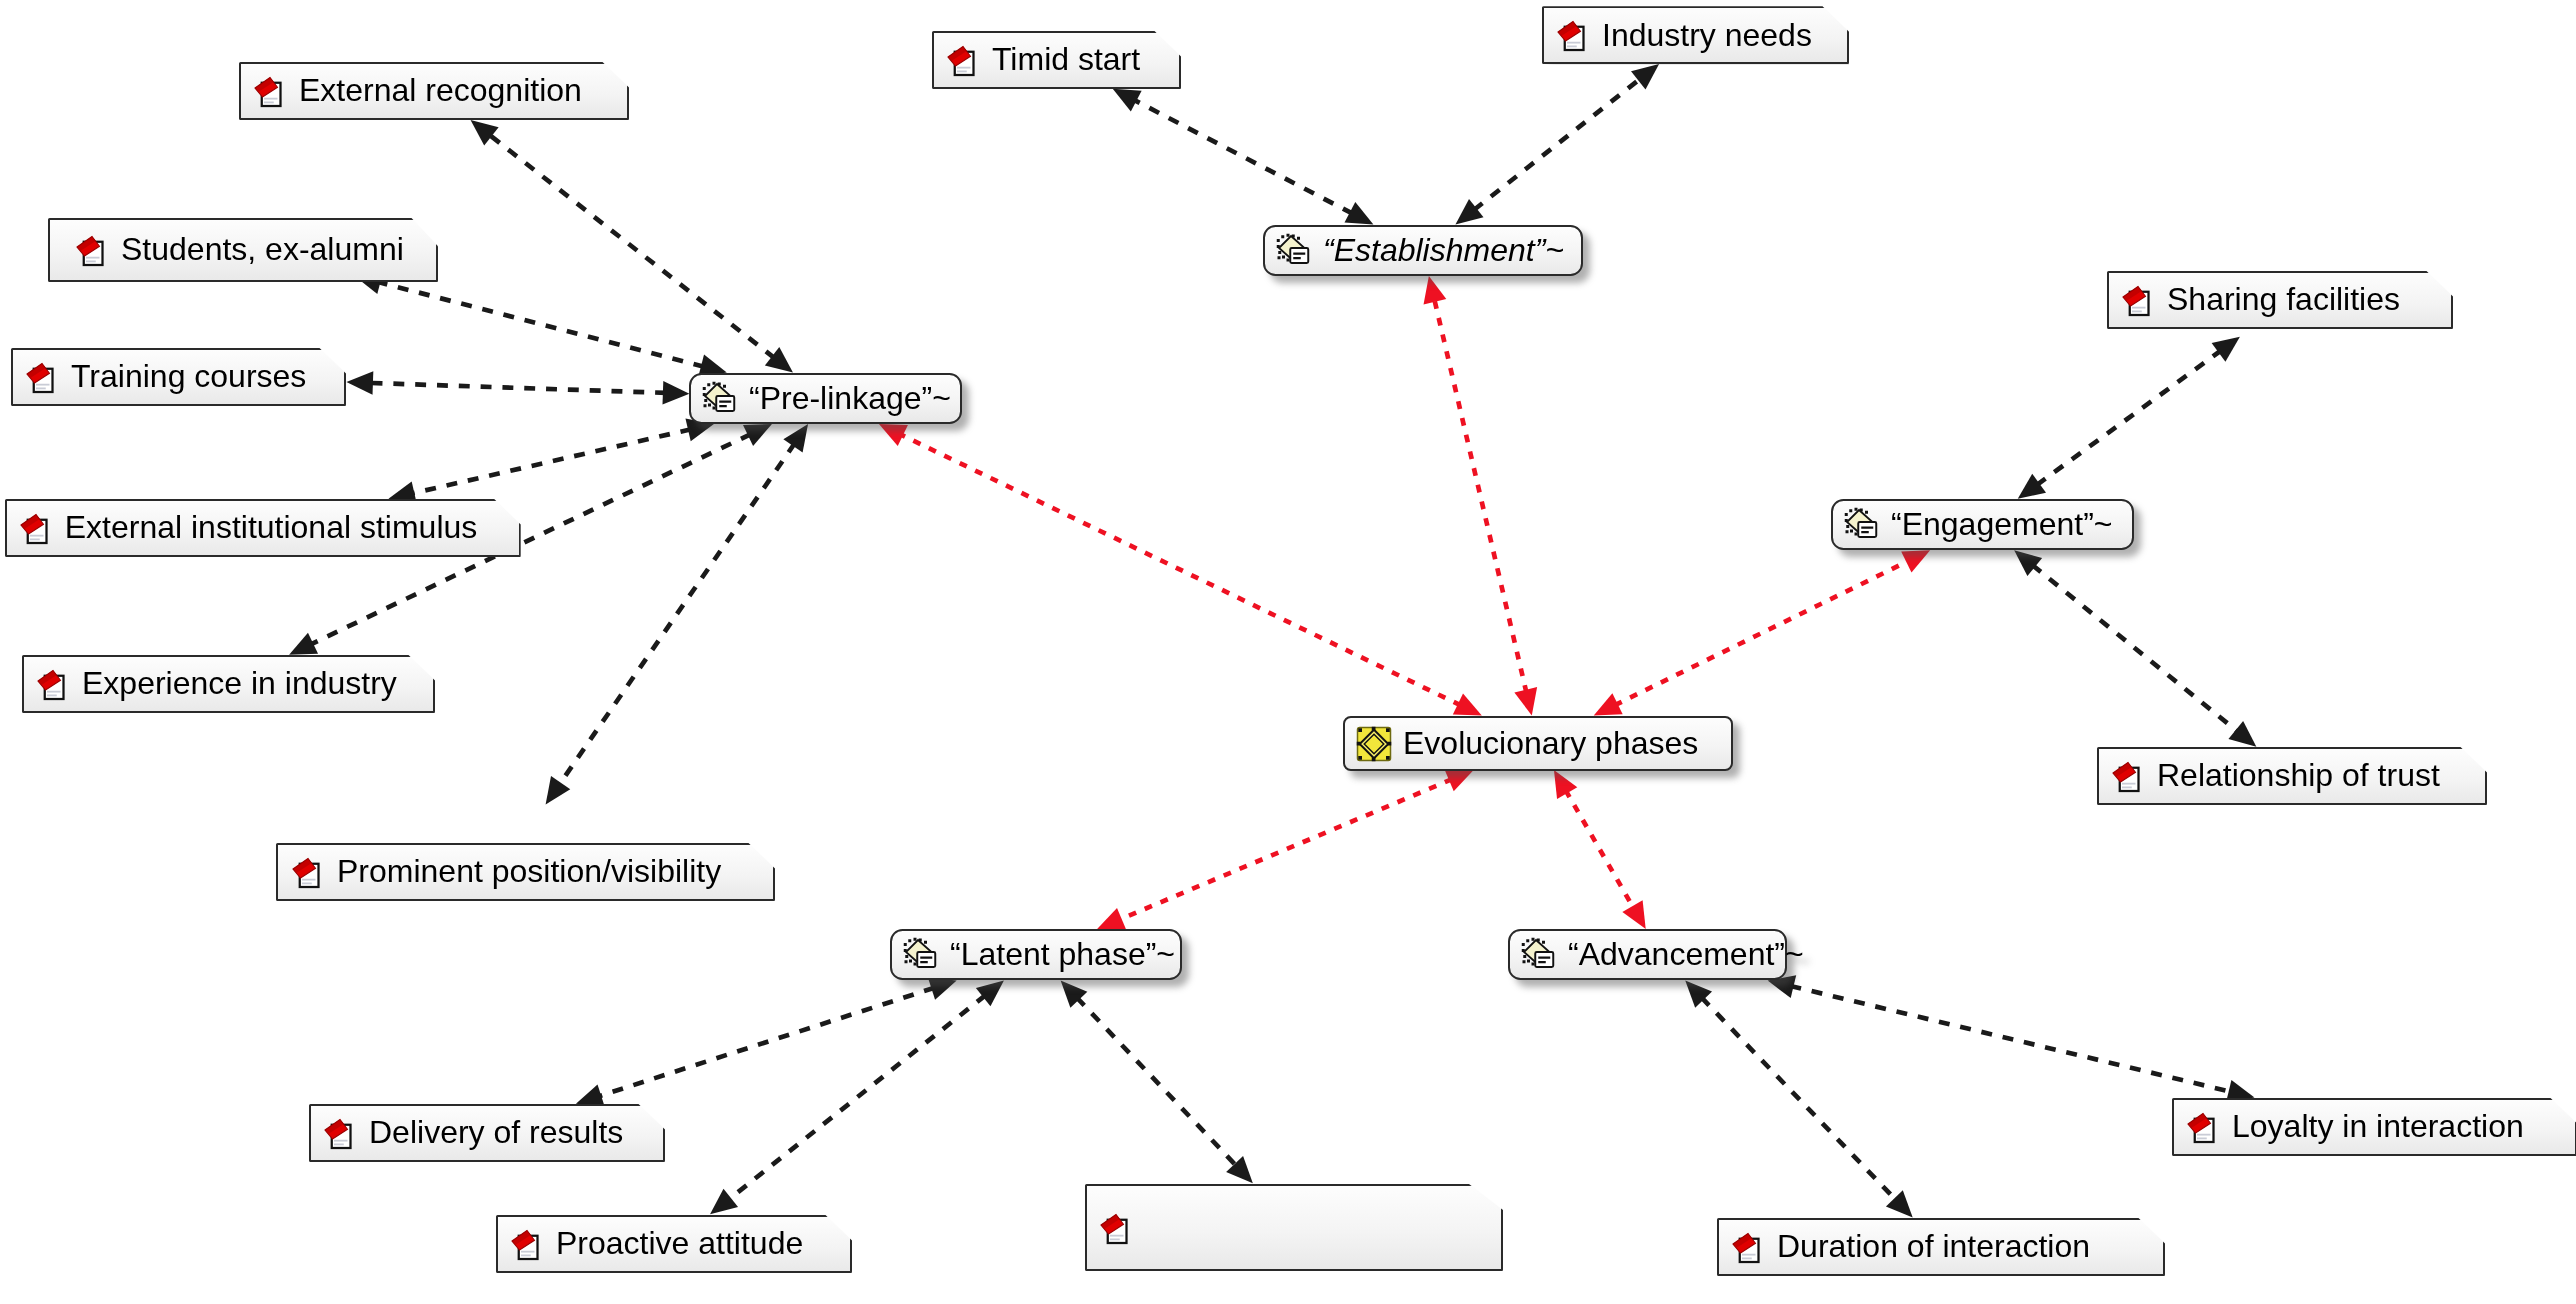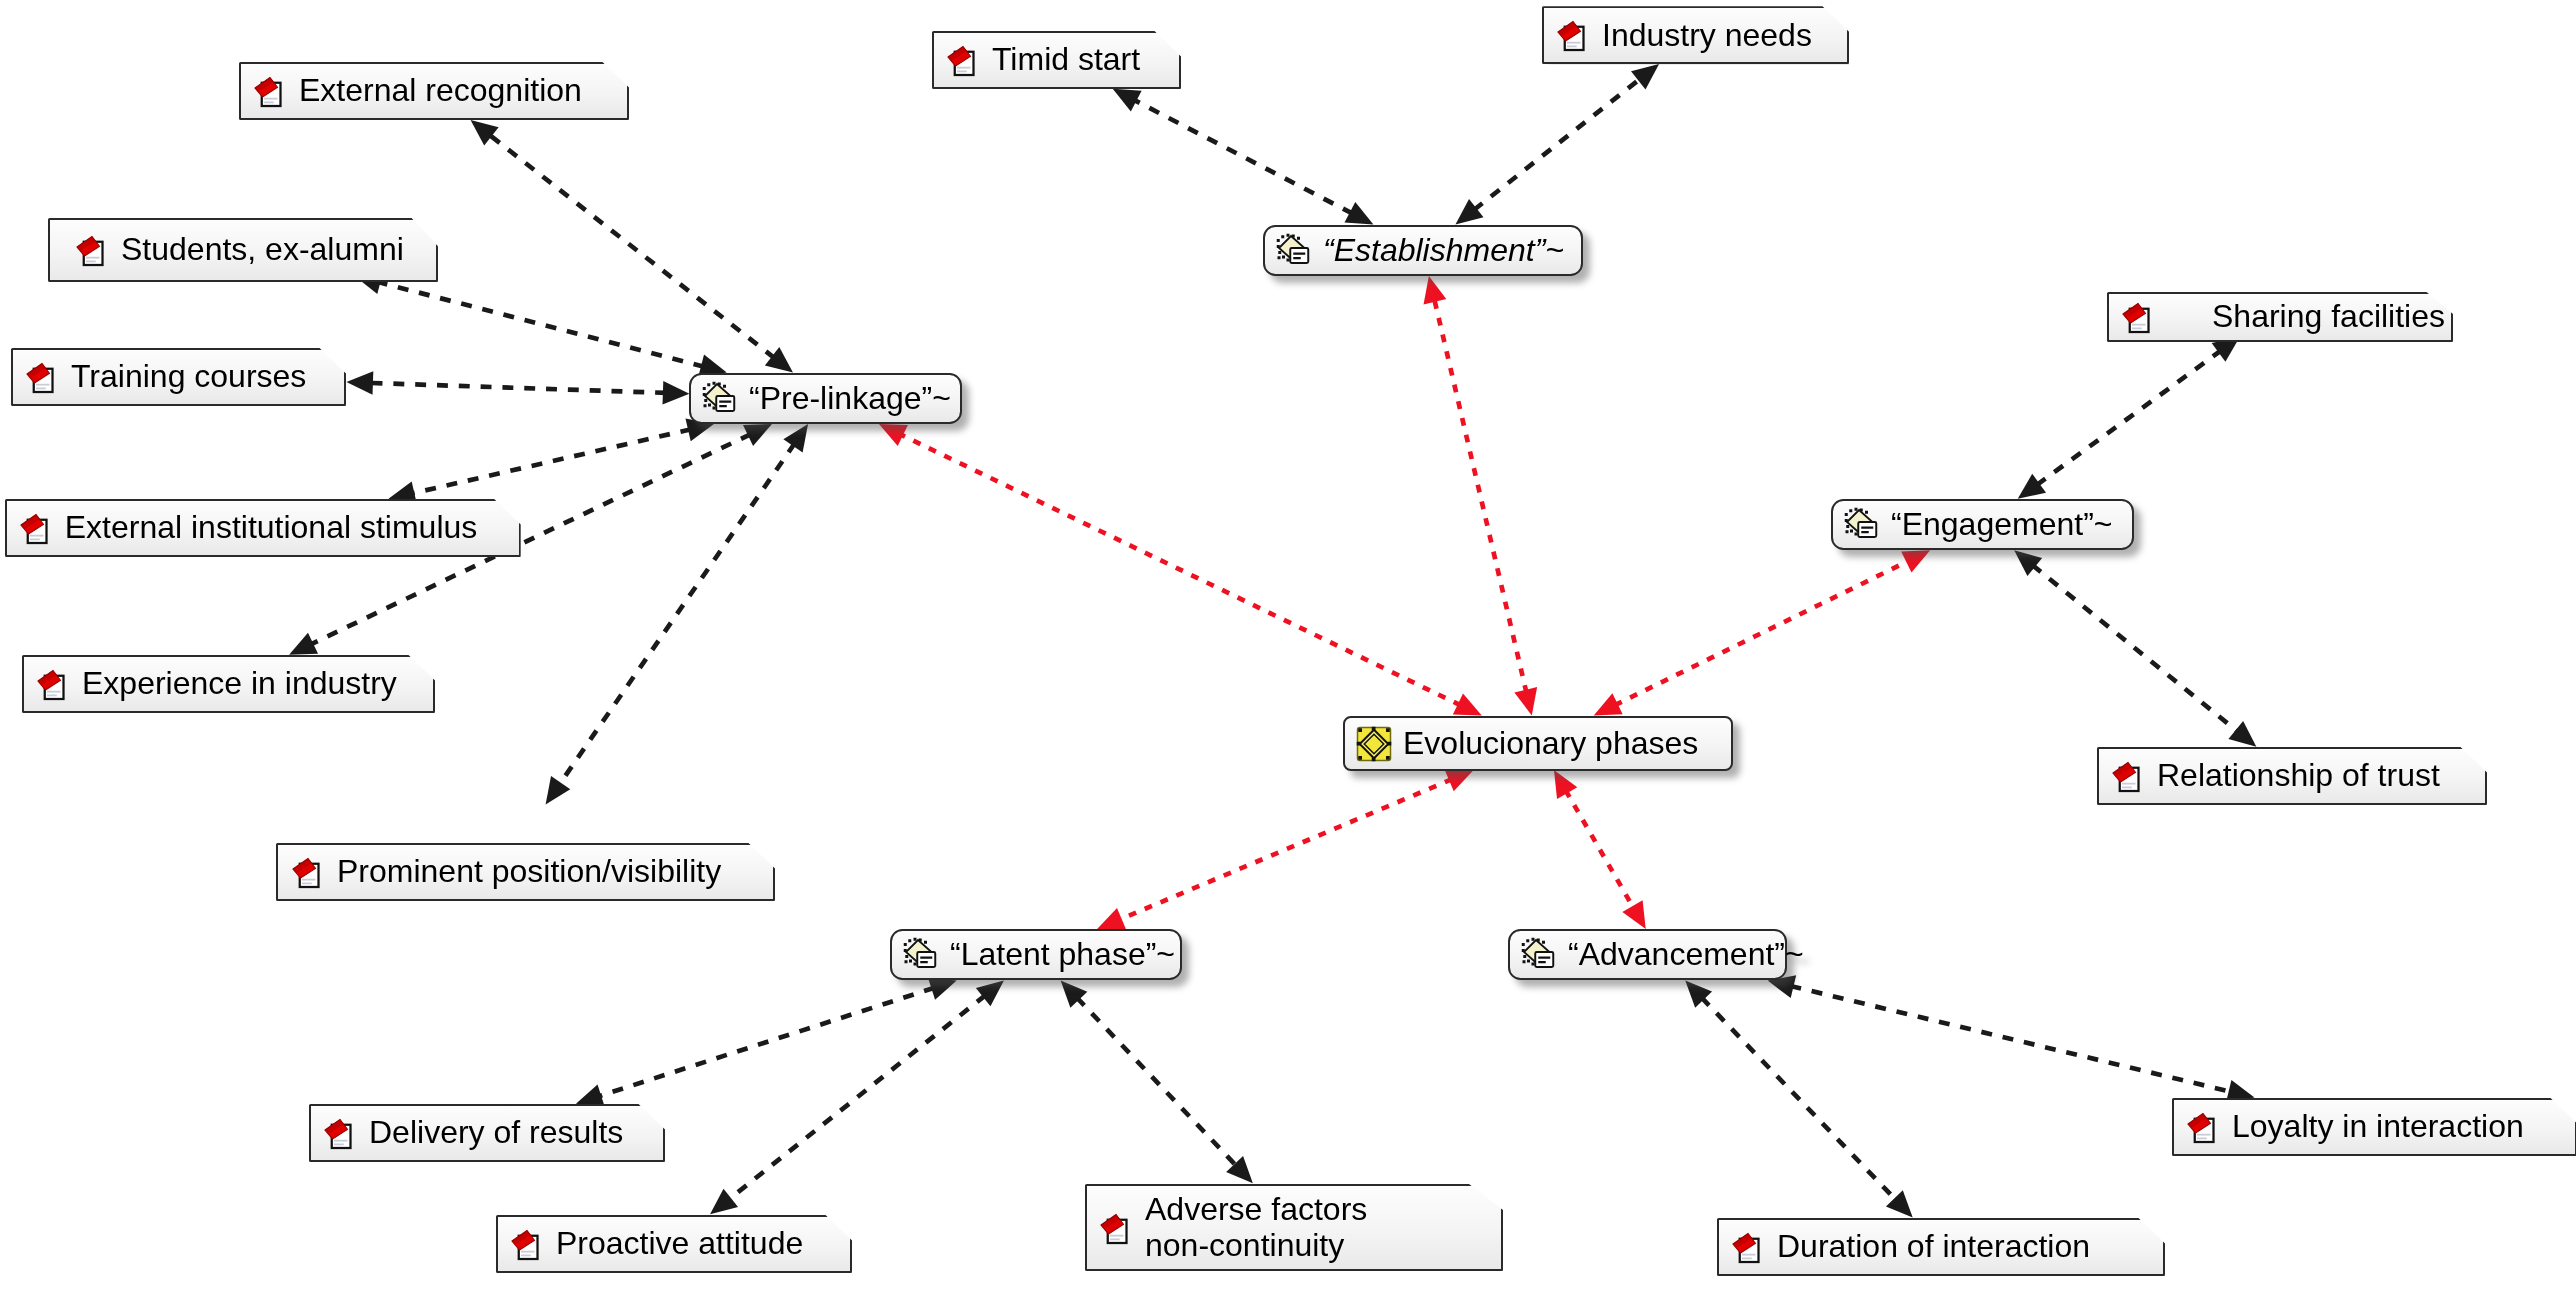--- a/index.html
+++ b/index.html
@@ -223,21 +223,21 @@
         <span class="node-icon"><svg viewBox="0 0 48 48" width="36" height="36">
             <rect x="13" y="13" width="25" height="31" fill="#ffffff" stroke="#111111" stroke-width="3"></rect>
             <rect x="16" y="33" width="18" height="2.4" fill="#c9ccd6"></rect>
             <rect x="16" y="38" width="13" height="2.4" fill="#c9ccd6"></rect>
             <path d="M4 20 L24 6 L34 19 L14 32 Z" fill="#e00000"></path>
             <path d="M4 20 L24 6 L29 12 L9 25 Z" fill="#c40000"></path>
             <path d="M4 20 L24 6 L34 19 L14 32 Z" fill="none" stroke="#9a0000" stroke-width="1.4"></path>
           </svg></span>
         <span class="node-label">Industry needs</span>
       </div>
-      <div class="node leaf" style="left: 2107px; top: 292px; width: 346px; height: 50px; gap: 45px;">
+      <div class="node leaf" style="left: 2107px; top: 271px; width: 346px; height: 58px;">
         <span class="node-icon"><svg viewBox="0 0 48 48" width="36" height="36">
             <rect x="13" y="13" width="25" height="31" fill="#ffffff" stroke="#111111" stroke-width="3"></rect>
             <rect x="16" y="33" width="18" height="2.4" fill="#c9ccd6"></rect>
             <rect x="16" y="38" width="13" height="2.4" fill="#c9ccd6"></rect>
             <path d="M4 20 L24 6 L34 19 L14 32 Z" fill="#e00000"></path>
             <path d="M4 20 L24 6 L29 12 L9 25 Z" fill="#c40000"></path>
             <path d="M4 20 L24 6 L34 19 L14 32 Z" fill="none" stroke="#9a0000" stroke-width="1.4"></path>
           </svg></span>
         <span class="node-label">Sharing facilities</span>
       </div>
@@ -276,22 +276,20 @@
       </div>
       <div class="node leaf two-line" style="left: 1085px; top: 1184px; width: 418px; height: 87px;">
         <span class="node-icon"><svg viewBox="0 0 48 48" width="36" height="36">
             <rect x="13" y="13" width="25" height="31" fill="#ffffff" stroke="#111111" stroke-width="3"></rect>
             <rect x="16" y="33" width="18" height="2.4" fill="#c9ccd6"></rect>
             <rect x="16" y="38" width="13" height="2.4" fill="#c9ccd6"></rect>
             <path d="M4 20 L24 6 L34 19 L14 32 Z" fill="#e00000"></path>
             <path d="M4 20 L24 6 L29 12 L9 25 Z" fill="#c40000"></path>
             <path d="M4 20 L24 6 L34 19 L14 32 Z" fill="none" stroke="#9a0000" stroke-width="1.4"></path>
           </svg></span>
-        <span class="node-label multiline">Adverse factors
-non-continuity</span>
       </div>
       <div class="node leaf" style="left: 1717px; top: 1218px; width: 448px; height: 58px;">
         <span class="node-icon"><svg viewBox="0 0 48 48" width="36" height="36">
             <rect x="13" y="13" width="25" height="31" fill="#ffffff" stroke="#111111" stroke-width="3"></rect>
             <rect x="16" y="33" width="18" height="2.4" fill="#c9ccd6"></rect>
             <rect x="16" y="38" width="13" height="2.4" fill="#c9ccd6"></rect>
             <path d="M4 20 L24 6 L34 19 L14 32 Z" fill="#e00000"></path>
             <path d="M4 20 L24 6 L29 12 L9 25 Z" fill="#c40000"></path>
             <path d="M4 20 L24 6 L34 19 L14 32 Z" fill="none" stroke="#9a0000" stroke-width="1.4"></path>
           </svg></span>

